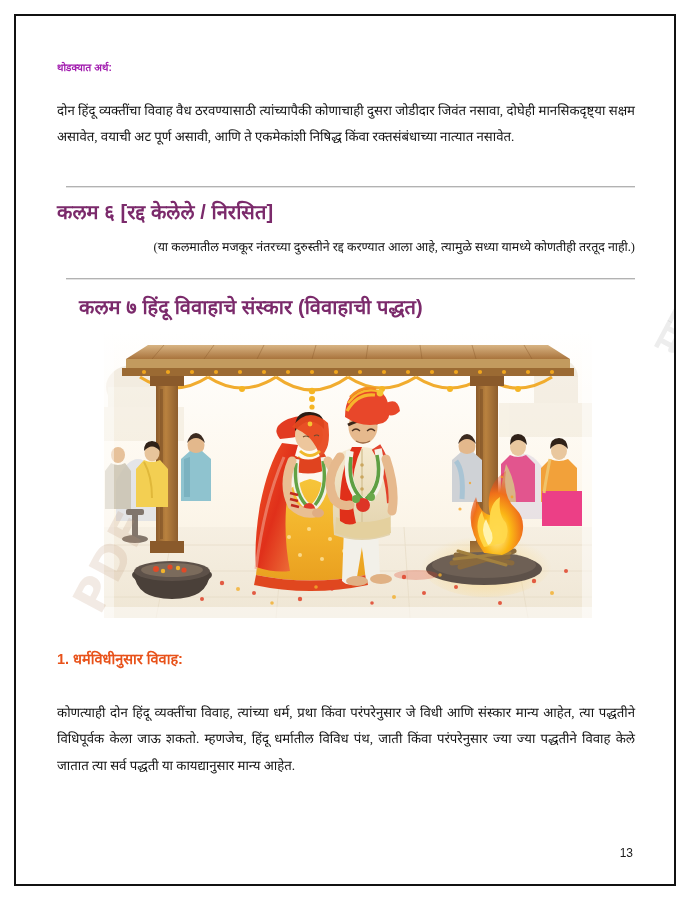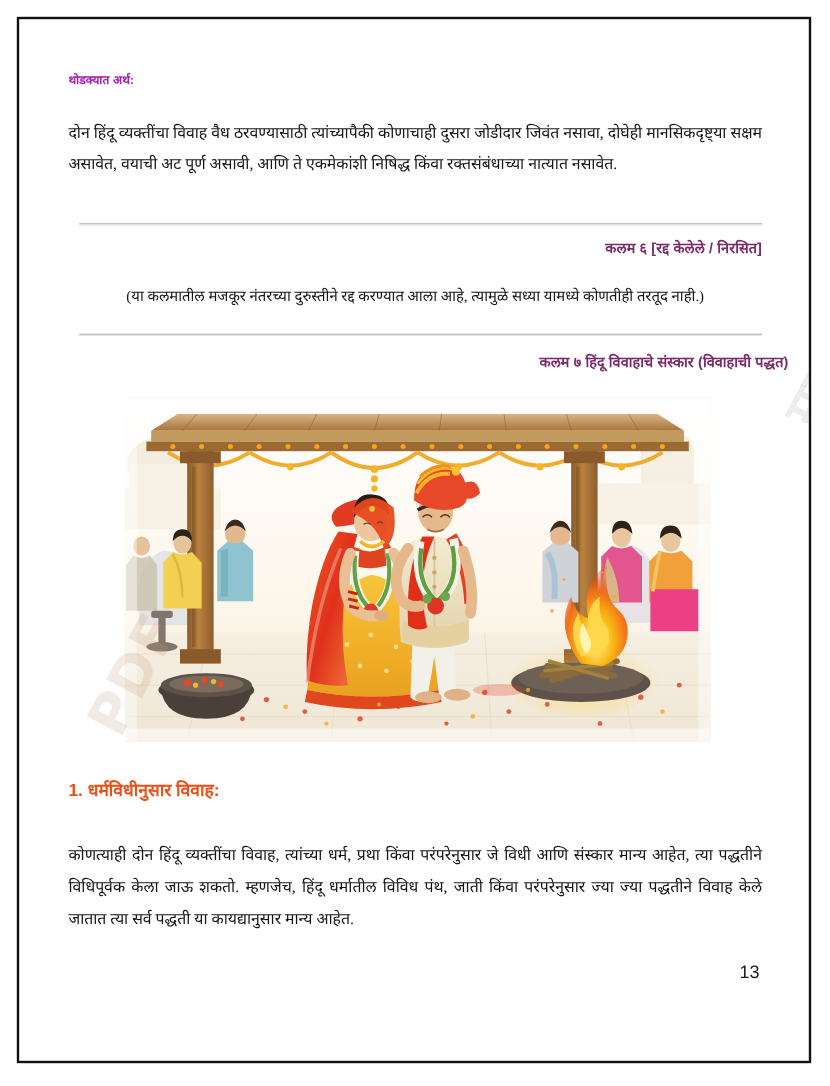--- a/index.html
+++ b/index.html
@@ -88,25 +88,24 @@
     font-family: "Liberation Sans", "DejaVu Sans", sans-serif;
     font-weight: 700;
     font-size: 10px;
     color: #a21caf;
     line-height: 1.2;
     letter-spacing: 0.1px;
   }
   .h-purple {
     font-family: "Liberation Sans", "DejaVu Sans", sans-serif;
     font-weight: 700;
-    font-size: 12px;
+    font-size: 20px;
     color: #7b2a6b;
     line-height: 1.25;
     letter-spacing: 0.1px;
-    text-align: right;
   }
   .h-orange {
     font-family: "Liberation Sans", "DejaVu Sans", sans-serif;
     font-weight: 700;
     font-size: 14.5px;
     color: #e8521a;
     line-height: 1.25;
     margin-top: 20px;
   }
   .body-text {
@@ -115,21 +114,21 @@
     color: #141414;
     line-height: 2.0;
     text-align: justify;
     text-justify: inter-word;
   }
   .note-text {
     font-family: "Liberation Serif", "DejaVu Serif", serif;
     font-size: 12.4px;
     color: #141414;
     line-height: 1.7;
-    text-align: center;
+    text-align: right;
   }
 
   
   .divider {
     position: absolute;
     left: 66px;
     width: 569px;
     height: 0;
     border-top: 1.4px solid #b2b2b2;
     border-bottom: 0.6px solid #e2e2e2;
@@ -145,25 +144,25 @@
     overflow: hidden;
     background: #fbf4e6;
     z-index: 1;
   }
   #illus-svg { display: block; }
 
   
   #page-number {
     position: absolute;
     left: 0;
-    top: 802px;
+    top: 846px;
     width: 633px;
     text-align: right;
     font-family: "Liberation Sans", "DejaVu Sans", sans-serif;
-    font-size: 15px;
+    font-size: 12px;
     color: #1a1a1a;
     z-index: 2;
   }
 </style>
 </head>
 <body>
 
 <div id="page">
 
   <div id="page-border"></div>

